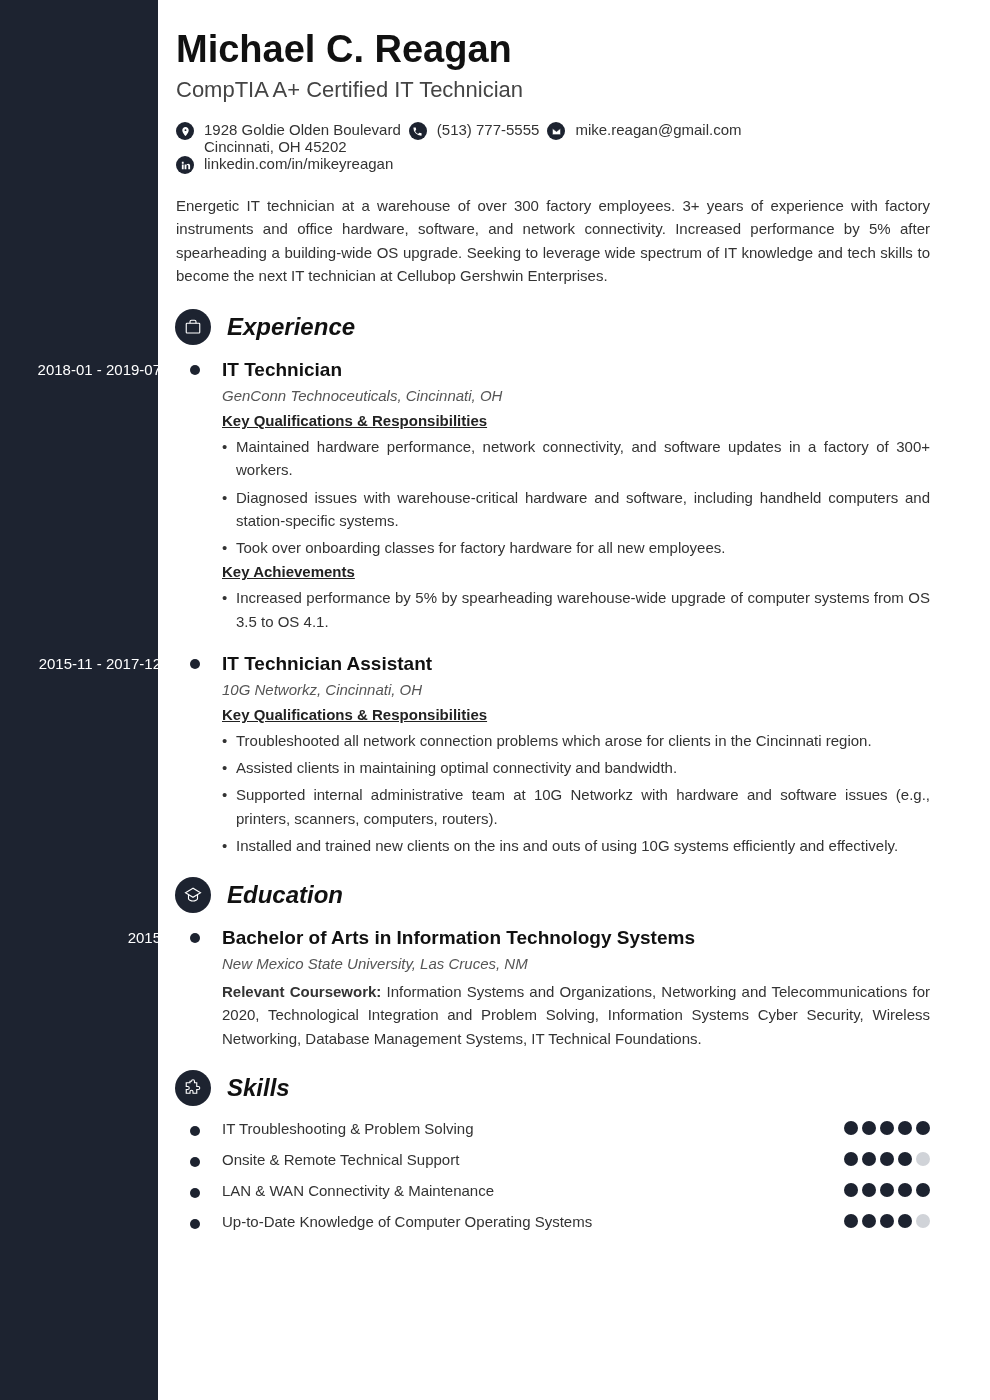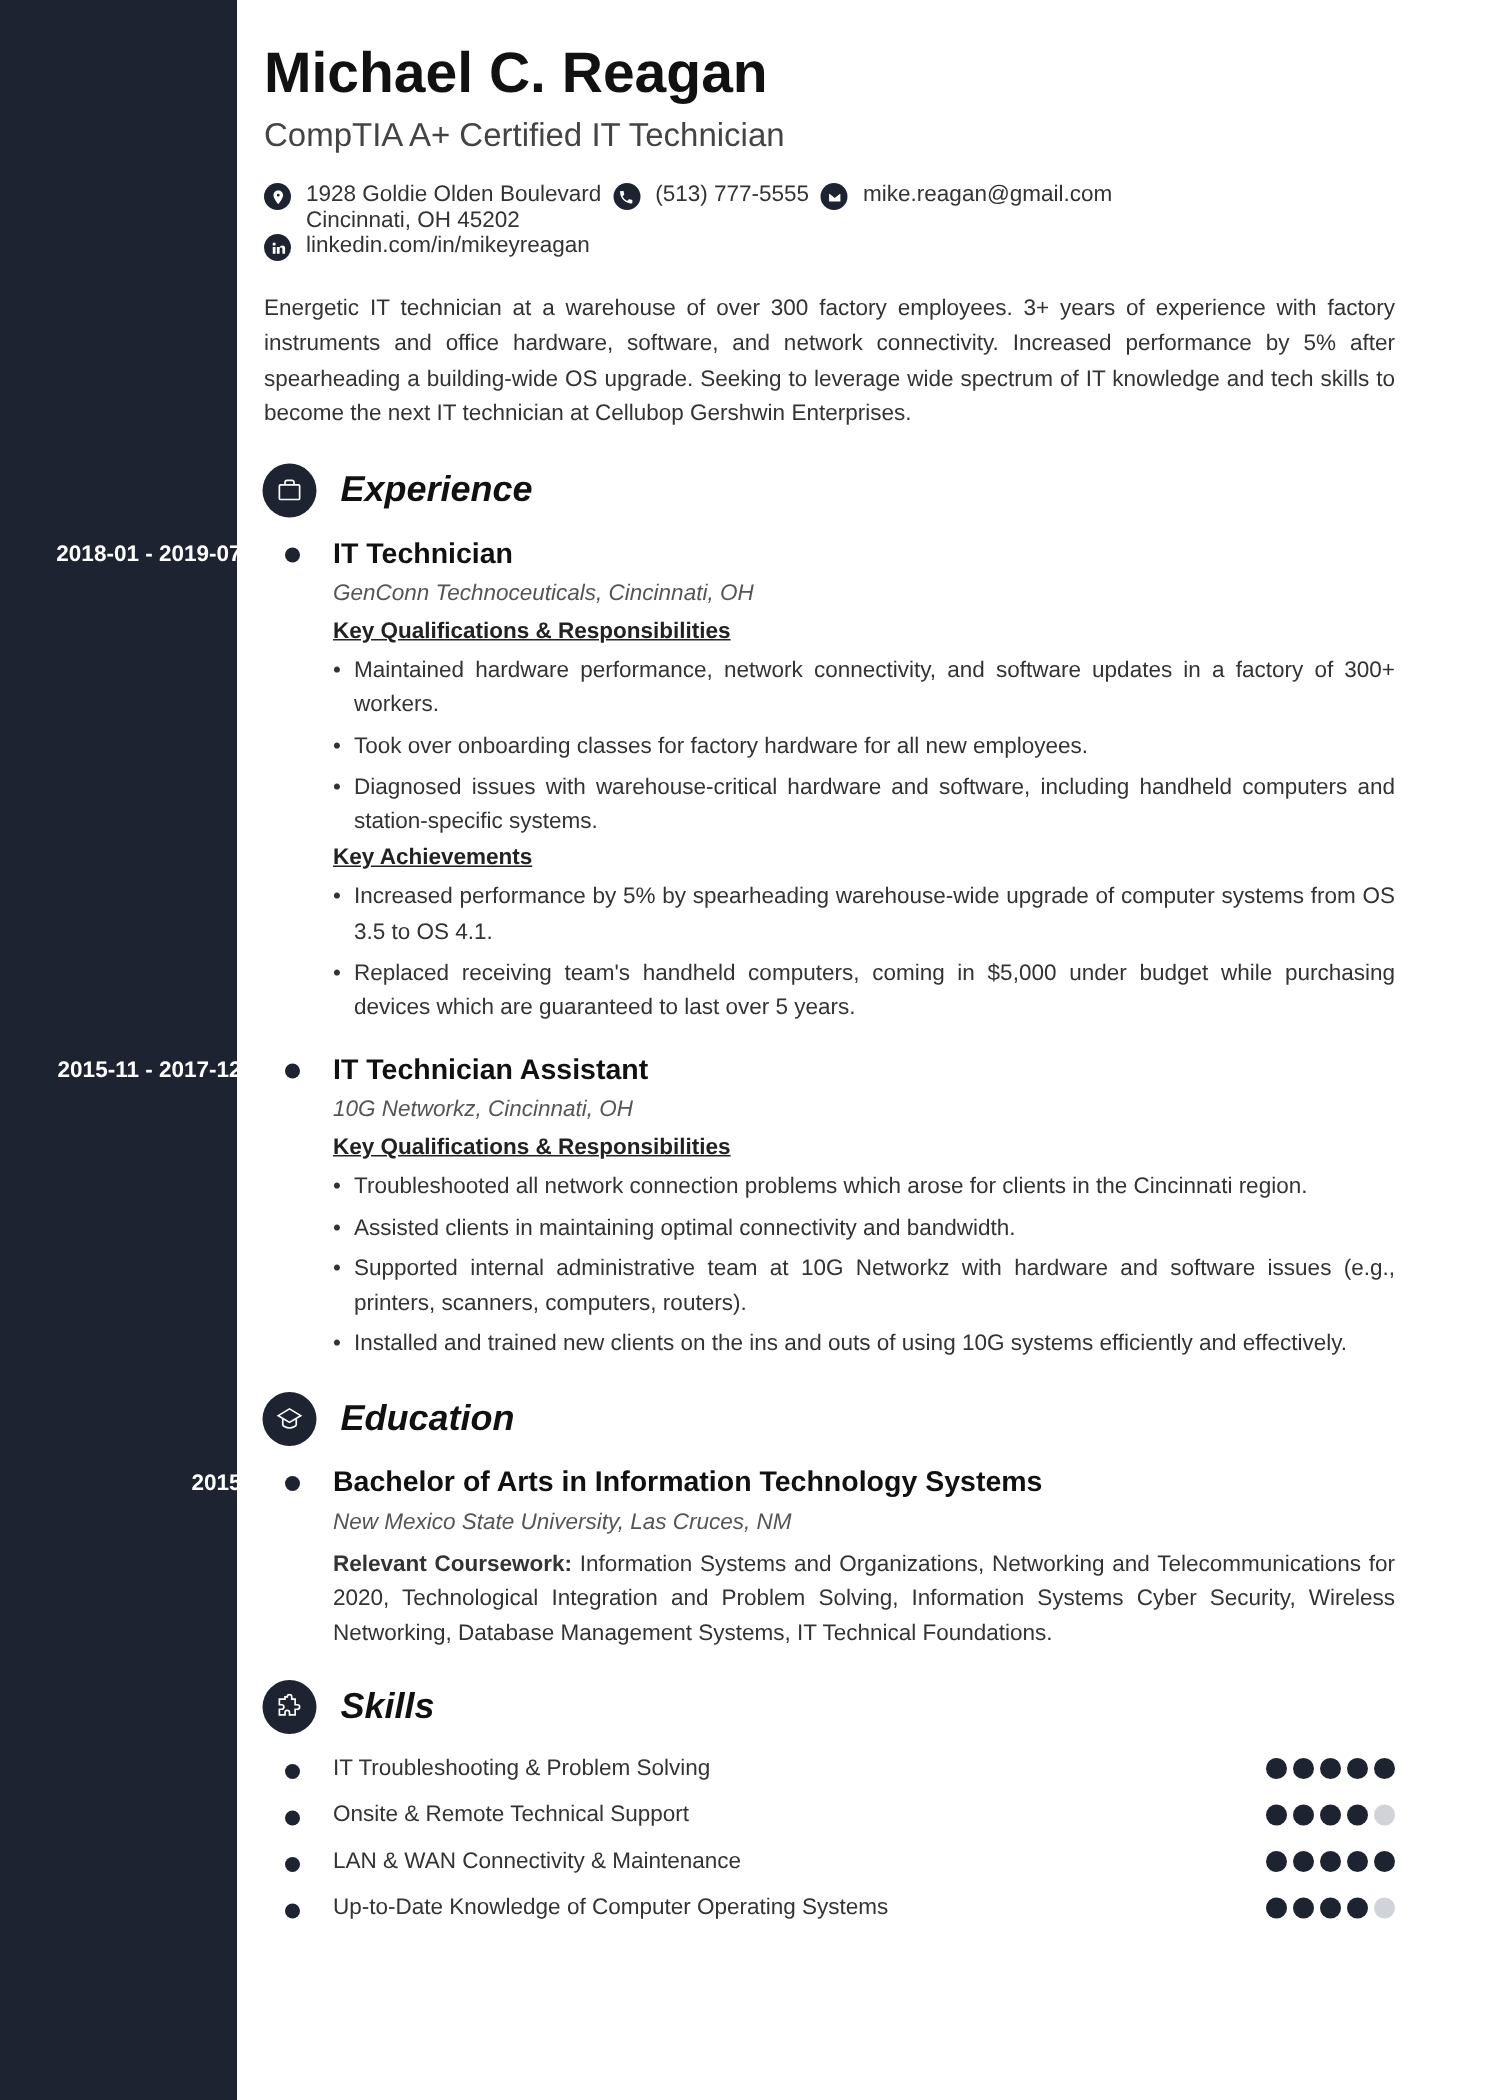--- a/index.html
+++ b/index.html
@@ -21,21 +21,21 @@
 .section-icon svg { width: 18px; height: 18px; fill: none; stroke: #fff; stroke-width: 1.5; }
 .section-title { font-size: 24px; font-weight: 700; color: #111; }
 .entry { position: relative; padding-left: 46px; margin-bottom: 20px; }
 .entry::before { content: ''; position: absolute; left: 14px; top: 6px; width: 10px; height: 10px; border-radius: 50%; background: #1d2330; }
 .entry-title { font-size: 19px; font-weight: 700; color: #111; margin-bottom: 6px; }
 .entry-company { font-size: 15px; font-style: italic; color: #555; margin-bottom: 8px; }
 .entry-subhead { font-size: 15px; font-weight: 700; color: #222; margin-bottom: 6px; margin-top: 4px; text-decoration: underline; }
 .bullets { list-style: none; }
 .bullets li { position: relative; padding-left: 14px; font-size: 15px; line-height: 1.55; color: #333; text-align: justify; margin-bottom: 4px; }
 .bullets li::before { content: '•'; position: absolute; left: 0; top: 0; }
-.date-label { position: absolute; right: 100%; margin-right: 15px; color: #fff; font-size: 15px; font-weight: 700; white-space: nowrap; top: 2px; }
+.date-label { position: absolute; right: 100%; margin-right: 15px; color: #fff; font-size: 15px; font-weight: 400; white-space: nowrap; top: 2px; }
 .coursework { font-size: 15px; line-height: 1.55; color: #333; text-align: justify; }
 .coursework b { font-weight: 700; }
 .skill-row { display: flex; align-items: center; justify-content: space-between; gap: 20px; }
 .skill-name { font-size: 15px; color: #333; max-width: 420px; }
 .dots { display: flex; gap: 4px; flex-shrink: 0; }
 .dot { width: 14px; height: 14px; border-radius: 50%; }
 .dot.filled { background: #1d2330; }
 .dot.empty { background: #d0d3d8; }
 </style>
 </head>
@@ -104,27 +104,26 @@
       </div>
 
       <div id="exp-container">
           <div class="entry">
             <div class="date-label">2018-01 - 2019-07</div>
             <div class="entry-title">IT Technician</div>
             <div class="entry-company">GenConn Technoceuticals, Cincinnati, OH</div>
             <div class="entry-subhead">Key Qualifications &amp; Responsibilities</div>
             <ul class="bullets">
               <li>Maintained hardware performance, network connectivity, and software updates in a factory of 300+ workers.</li>
+              <li>Diagnosed issues with warehouse-critical hardware and software, including handheld computers and station-specific systems.</li>
               <li>Took over onboarding classes for factory hardware for all new employees.</li>
-              <li>Diagnosed issues with warehouse-critical hardware and software, including handheld computers and station-specific systems.</li>
             </ul>
             <div class="entry-subhead">Key Achievements</div>
             <ul class="bullets">
               <li>Increased performance by 5% by spearheading warehouse-wide upgrade of computer systems from OS 3.5 to OS 4.1.</li>
-              <li>Replaced receiving team's handheld computers, coming in $5,000 under budget while purchasing devices which are guaranteed to last over 5 years.</li>
             </ul>
           </div>
           <div class="entry">
             <div class="date-label">2015-11 - 2017-12</div>
             <div class="entry-title">IT Technician Assistant</div>
             <div class="entry-company">10G Networkz, Cincinnati, OH</div>
             <div class="entry-subhead">Key Qualifications &amp; Responsibilities</div>
             <ul class="bullets">
               <li>Troubleshooted all network connection problems which arose for clients in the Cincinnati region.</li>
               <li>Assisted clients in maintaining optimal connectivity and bandwidth.</li>

